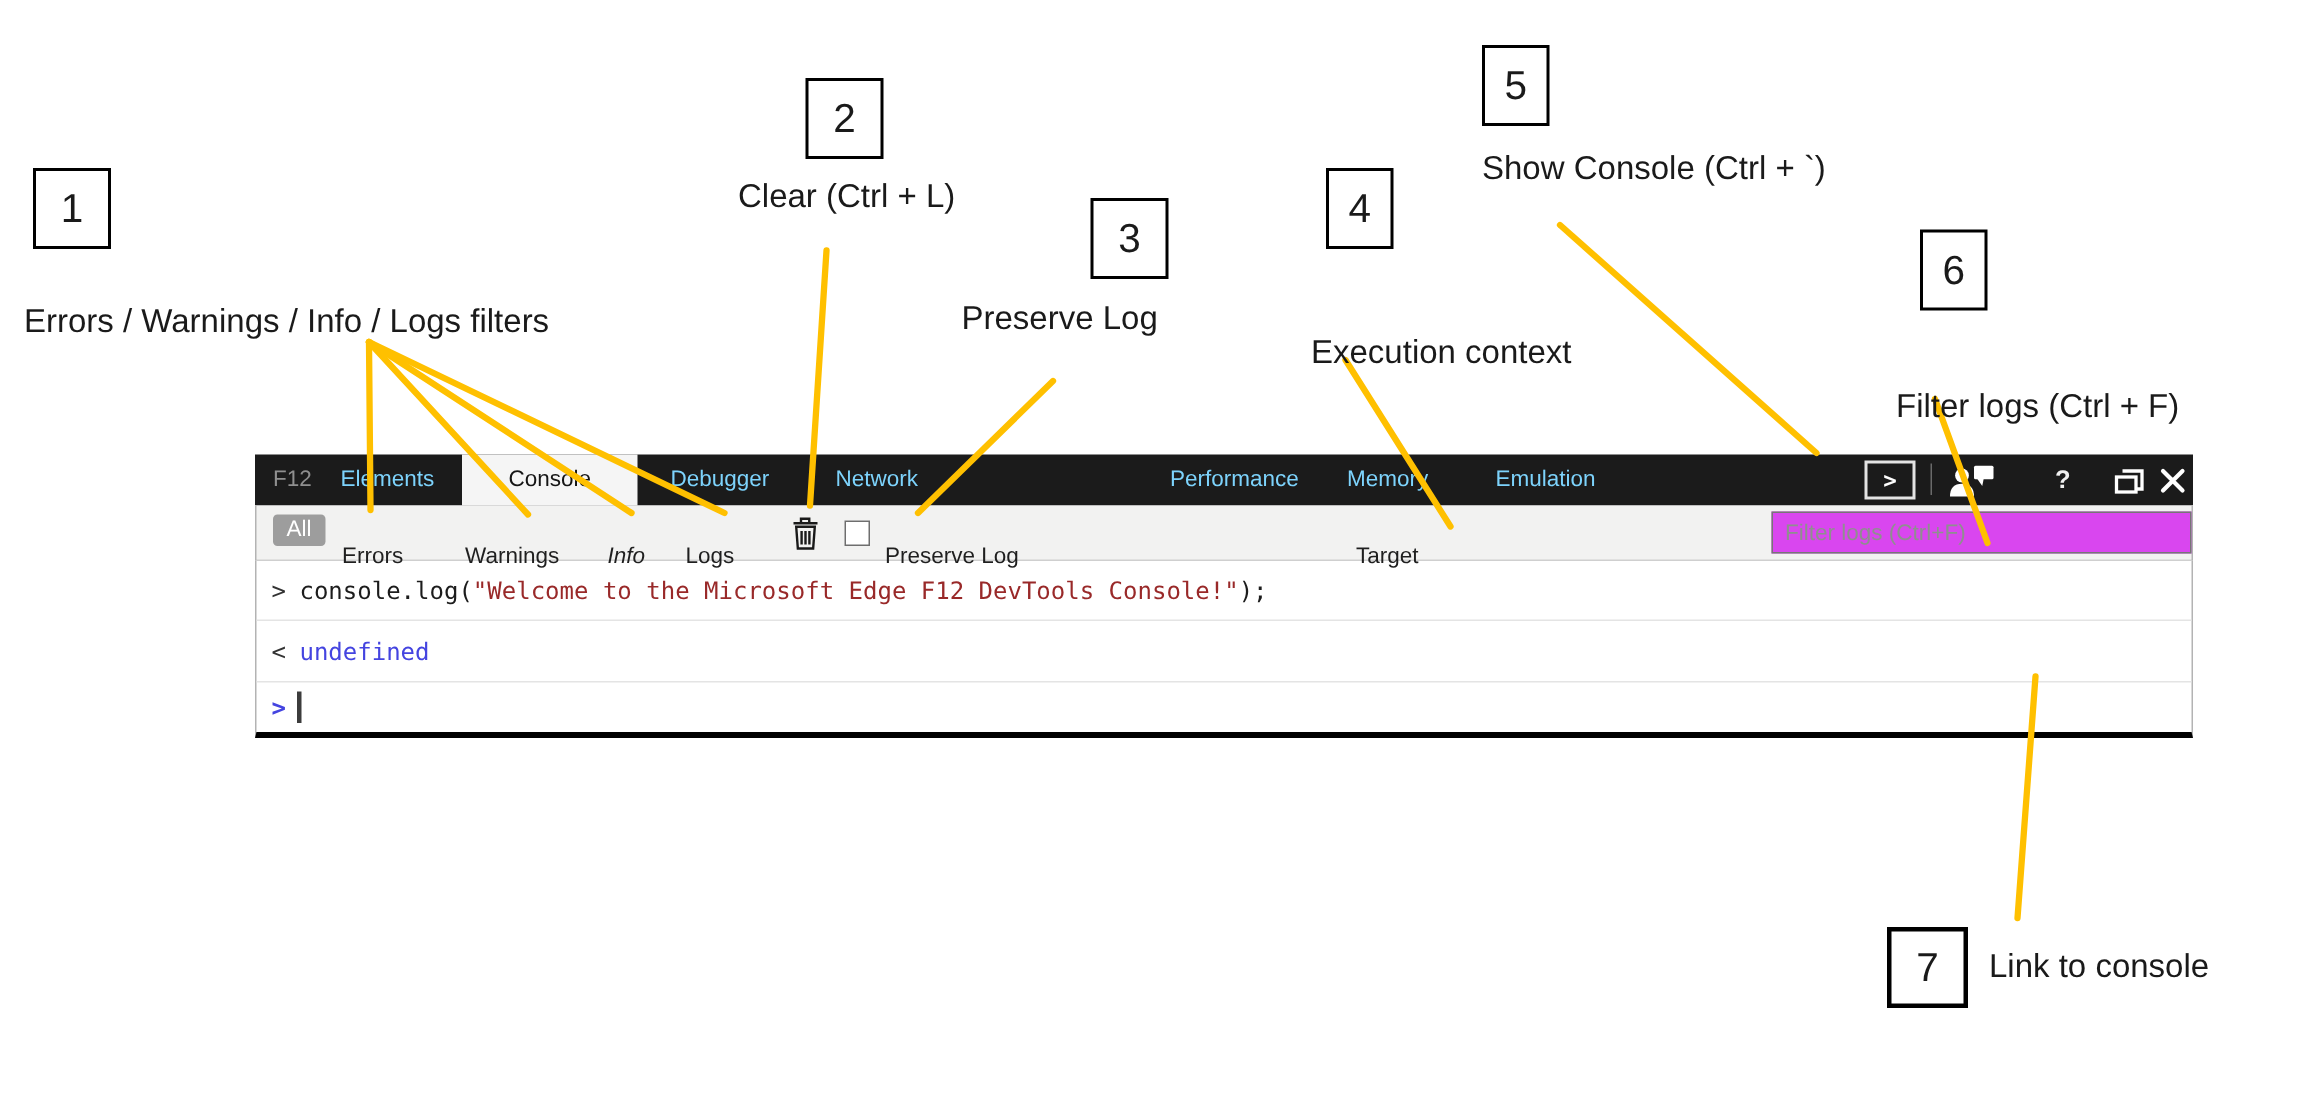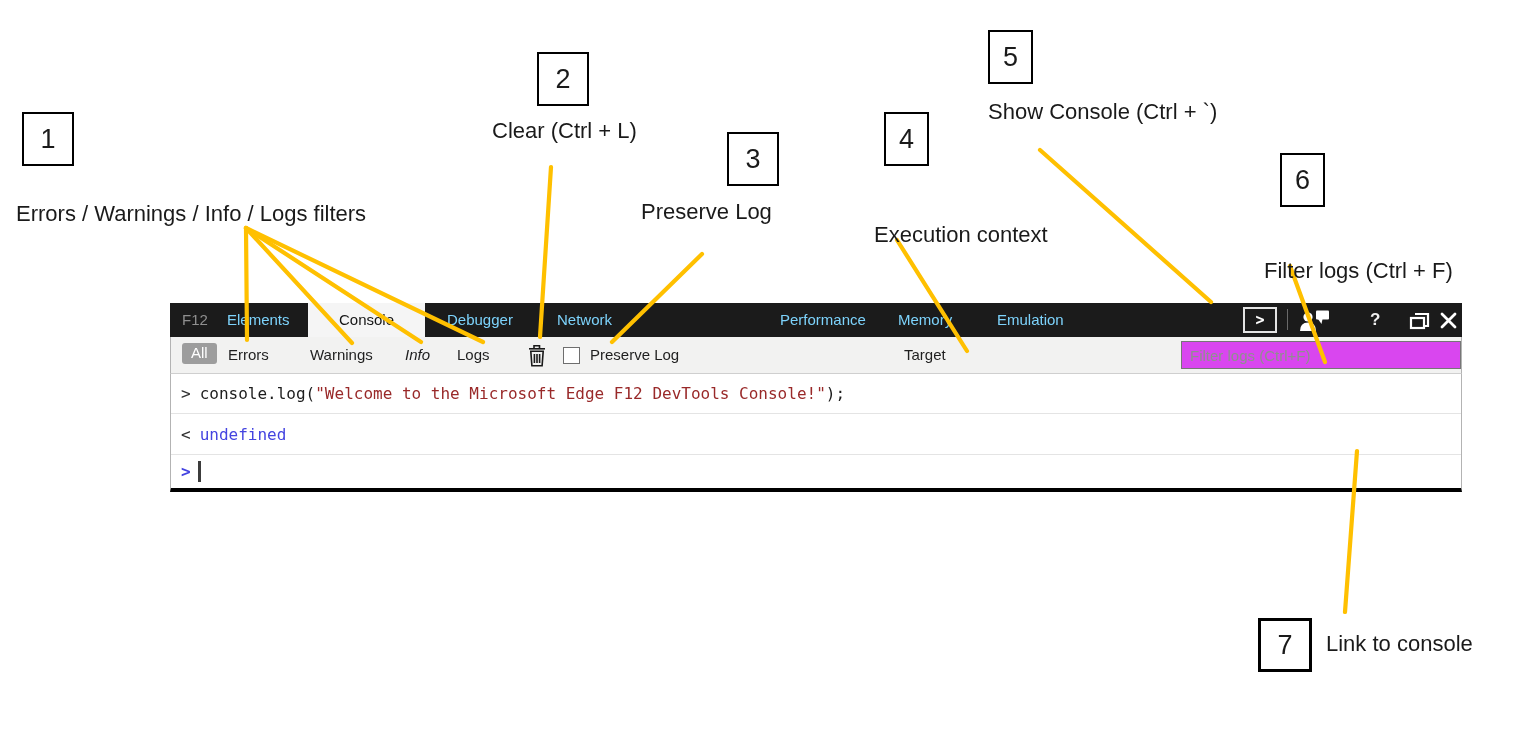--- a/index.html
+++ b/index.html
@@ -53,21 +53,21 @@
     color:#f0f0f0; font-size:17px; font-weight:bold;
   }
   .icon-restore { position:absolute; left:1238px; top:7px; }
   .icon-close { position:absolute; left:1270px; top:9px; }
 
   .toolbar {
     position:relative; height:37px; background:#f2f2f1;
     border-left:1px solid #b3b3b3; border-right:1px solid #b3b3b3; border-bottom:1px solid #cfcfcf;
     font-size:15px; color:#1f1f1f;
   }
-  .tb-item { position:absolute; top:0; height:22px; line-height:36px; white-space:nowrap; }
+  .tb-item { position:absolute; top:16px; height:22px; line-height:36px; white-space:nowrap; }
   .pill {
     position:absolute; left:11px; top:6px; background:var(--active-filter-bg,#9d9d9d);
     color:#fff; border-radius:3px; padding:1px 9px 3px 9px; font-size:15px;
   }
   .f-errors { left:57px; } .f-warnings { left:139px; } .f-info { left:234px;font-style:italic; } .f-logs { left:286px; }
   .icon-trash { position:absolute; left:356px; top:7px; }
   .checkbox {
     position:absolute; left:392px; top:10px; width:17px; height:17px;
     background:#fff; border:1px solid #6e6e6e;
   }

